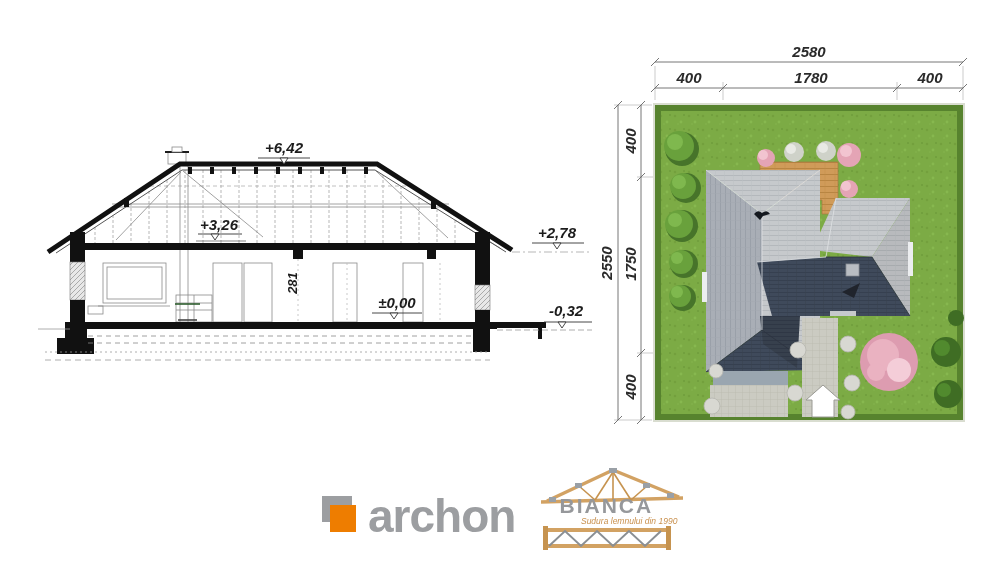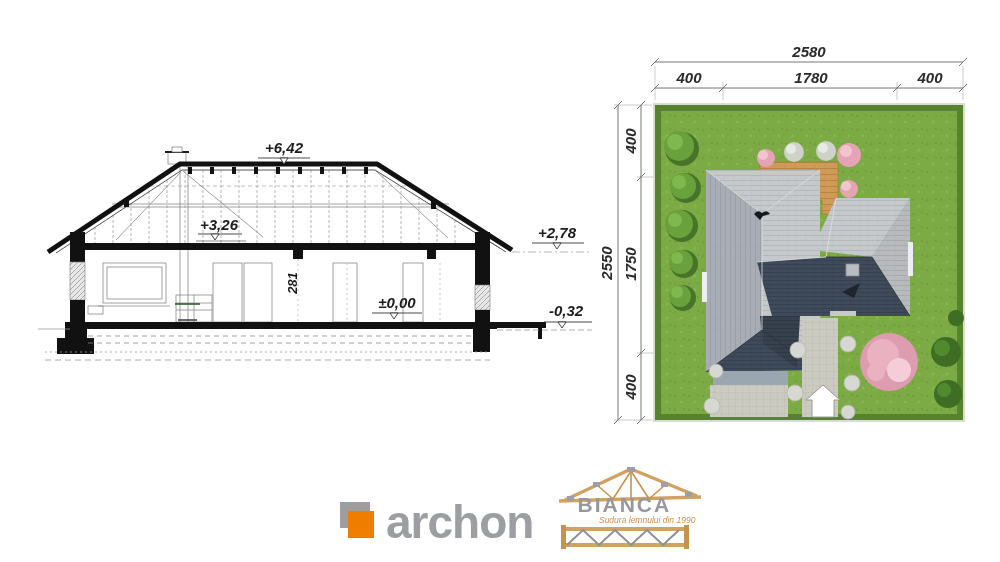--- a/index.html
+++ b/index.html
@@ -4,21 +4,21 @@
 <style>
   html,body{margin:0;padding:0;background:#ffffff;}
   body{width:1000px;height:562px;position:relative;overflow:hidden;
        font-family:"Liberation Sans",sans-serif;}
   #stage{position:absolute;left:0;top:0;width:1000px;height:562px;}
   svg text{font-family:"Liberation Sans",sans-serif;}
   .lvl{font-style:italic;font-weight:bold;font-size:15px;fill:#1c1c1c;}
   .dim{font-style:italic;font-weight:bold;font-size:15px;fill:#2a2a2a;}
   .rh {font-style:italic;font-weight:bold;font-size:13px;fill:#1c1c1c;}
   
-  .logos{position:absolute;left:340px;top:458px;width:360px;height:90px;display:flex;align-items:center;}
+  .logos{position:absolute;left:322px;top:458px;width:360px;height:90px;display:flex;}
   .archon{position:relative;display:flex;align-items:flex-end;height:60px;margin-top:18px;}
   .archon-mark{position:relative;width:40px;height:44px;margin-right:6px;}
   .archon-mark .bar-top{position:absolute;left:0;top:4px;width:30px;height:9px;background:#9c9ea1;}
   .archon-mark .bar-left{position:absolute;left:0;top:4px;width:9px;height:26px;background:#9c9ea1;}
   .archon-mark .sq{position:absolute;left:8px;top:13px;width:26px;height:27px;}
   .archon-text{font-weight:bold;font-size:46px;line-height:40px;color:#9c9ea1;letter-spacing:-1px;}
   .bianca{position:relative;width:150px;height:86px;margin-left:22px;margin-top:6px;}
   .bianca-name{position:absolute;left:4px;top:30px;width:130px;text-align:center;
       font-weight:bold;font-size:21px;letter-spacing:2px;color:#96989b;}
   .bianca-tag{position:absolute;left:0px;top:52px;width:140px;text-align:right;

